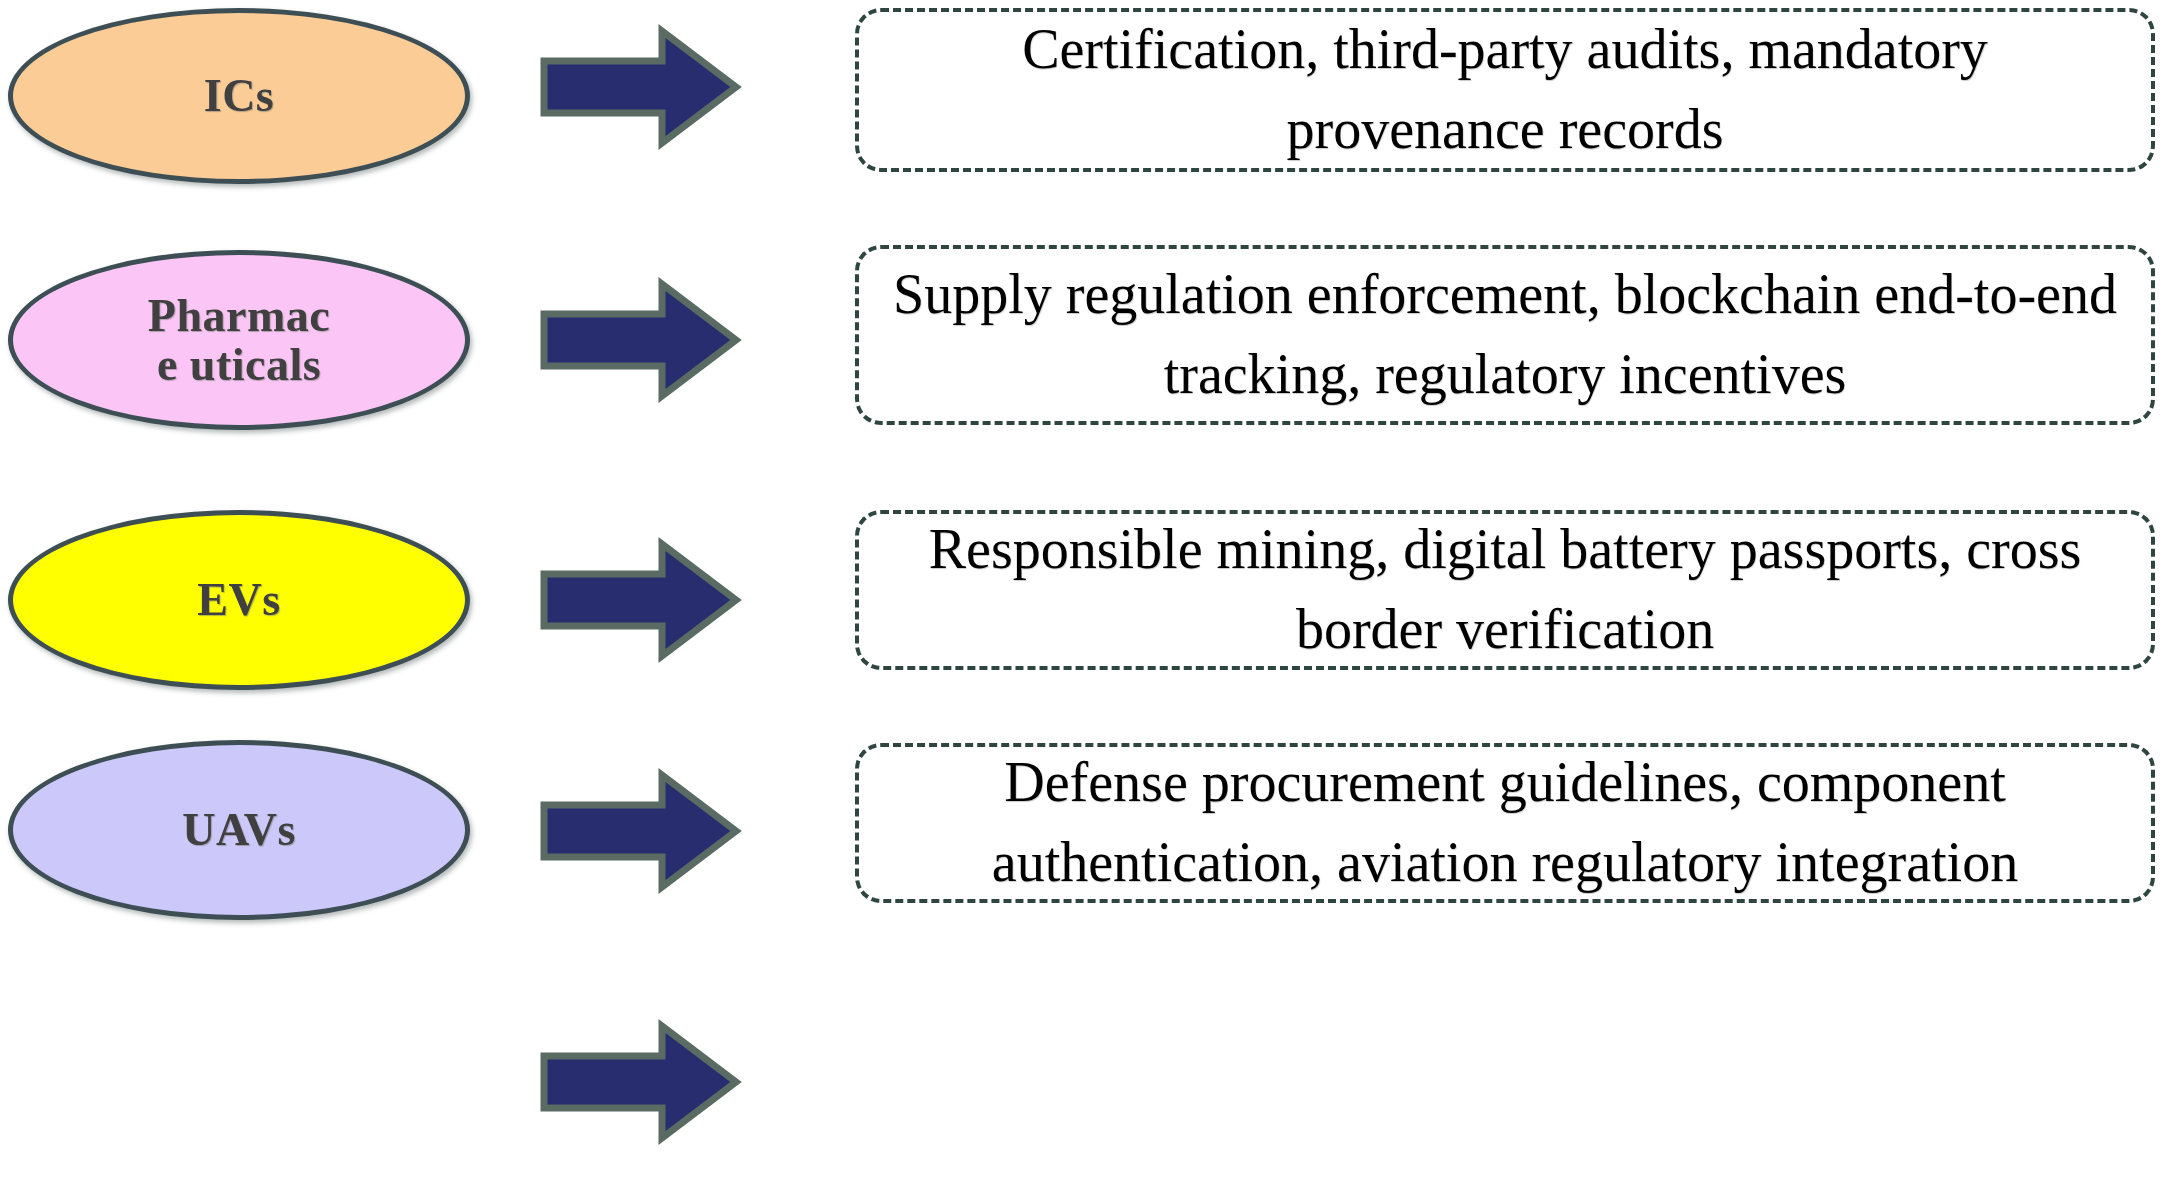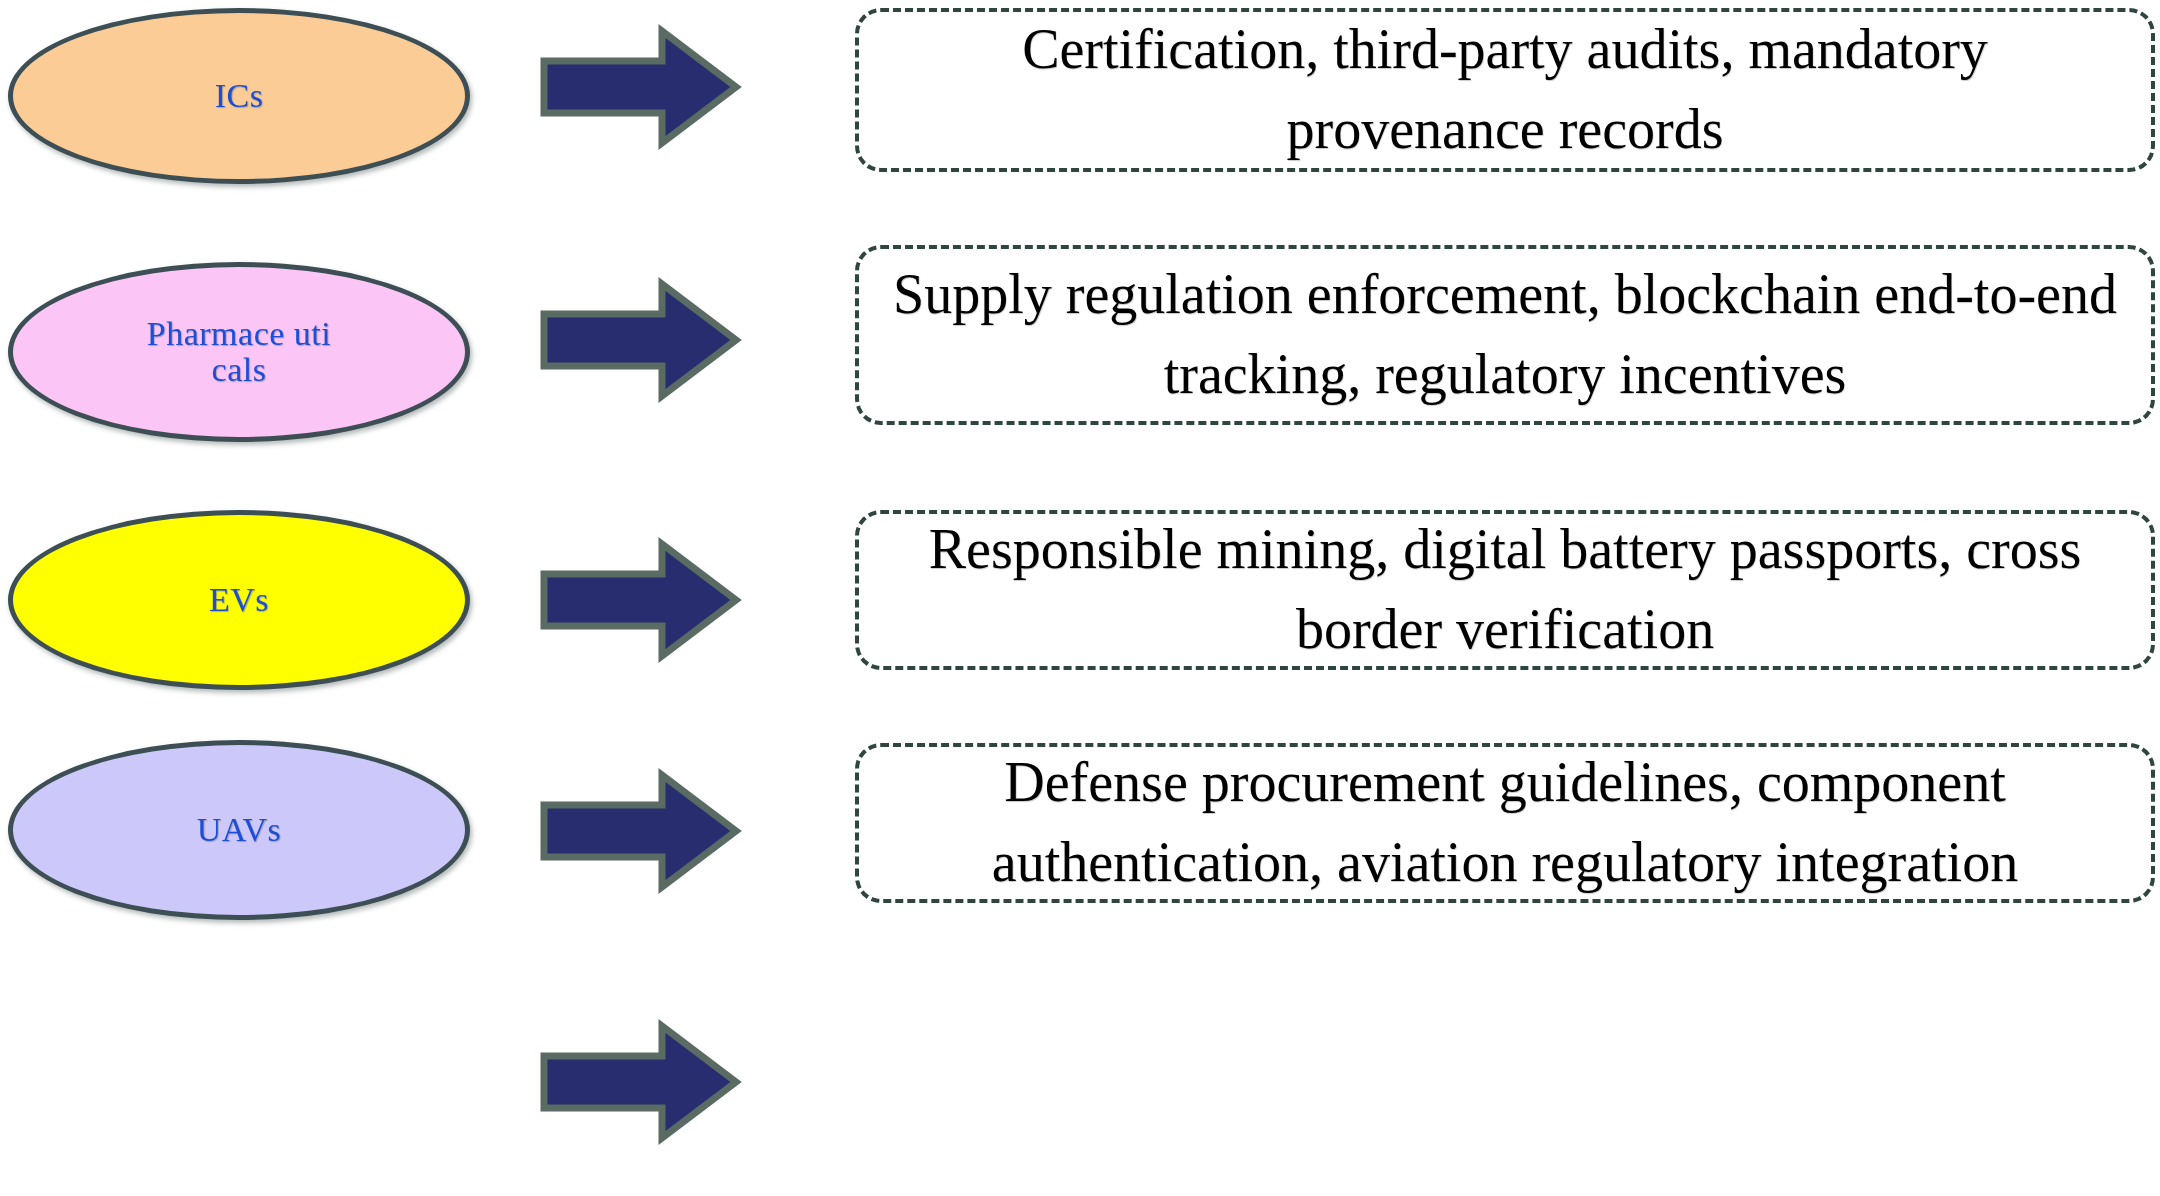--- a/index.html
+++ b/index.html
@@ -35,24 +35,24 @@
     display: flex;
     align-items: center;
     justify-content: center;
     border-radius: 50%;
     border: 5px solid #3d4f55;
     box-sizing: border-box;
     box-shadow: 2px 3px 5px rgba(90,100,100,0.45);
   }
   .node-label {
     font-family: "Liberation Serif", "DejaVu Serif", serif;
-    font-weight: normal;
-    font-size: 34px;
+    font-weight: bold;
+    font-size: 46px;
     line-height: 1.07;
-    color: #1d4ed8;
+    color: #404040;
     text-align: center;
     letter-spacing: 0.5px;
     text-shadow: 1px 1px 1px rgba(120,120,120,0.55);
     padding: 0 18px;
     word-break: break-all;
   }
 
   
   .arrow {
     position: absolute;
@@ -100,21 +100,21 @@
         <polygon points="4,36 122,36 122,6 196,62 122,118 122,88 4,88" fill="#272D6E" stroke="#5A6B63" stroke-width="7" stroke-linejoin="miter"></polygon>
       </svg>
     </div>
 
     <div class="callout" style="top:8px;height:164px;">
       <span class="callout-text">Certification, third-party audits, mandatory provenance records</span>
     </div>
   </div>
 
   <div class="row" style="top:250px;height:250px;">
-    <div class="node" style="top:12px;width:462px;height:180px;background:#FBC6F5;align-items:center;">
+    <div class="node" style="top:0px;width:462px;height:180px;background:#FBC6F5;align-items:center;">
       <span class="node-label" style="width:200px;">Pharmace uticals</span>
     </div>
 
     <div class="arrow" style="left:540px;top:28px;">
       <svg width="200" height="124" viewBox="0 0 200 124">
         <polygon points="4,36 122,36 122,6 196,62 122,118 122,88 4,88" fill="#272D6E" stroke="#5A6B63" stroke-width="7" stroke-linejoin="miter"></polygon>
       </svg>
     </div>
 
     <div class="callout" style="top:-5px;height:180px;">

